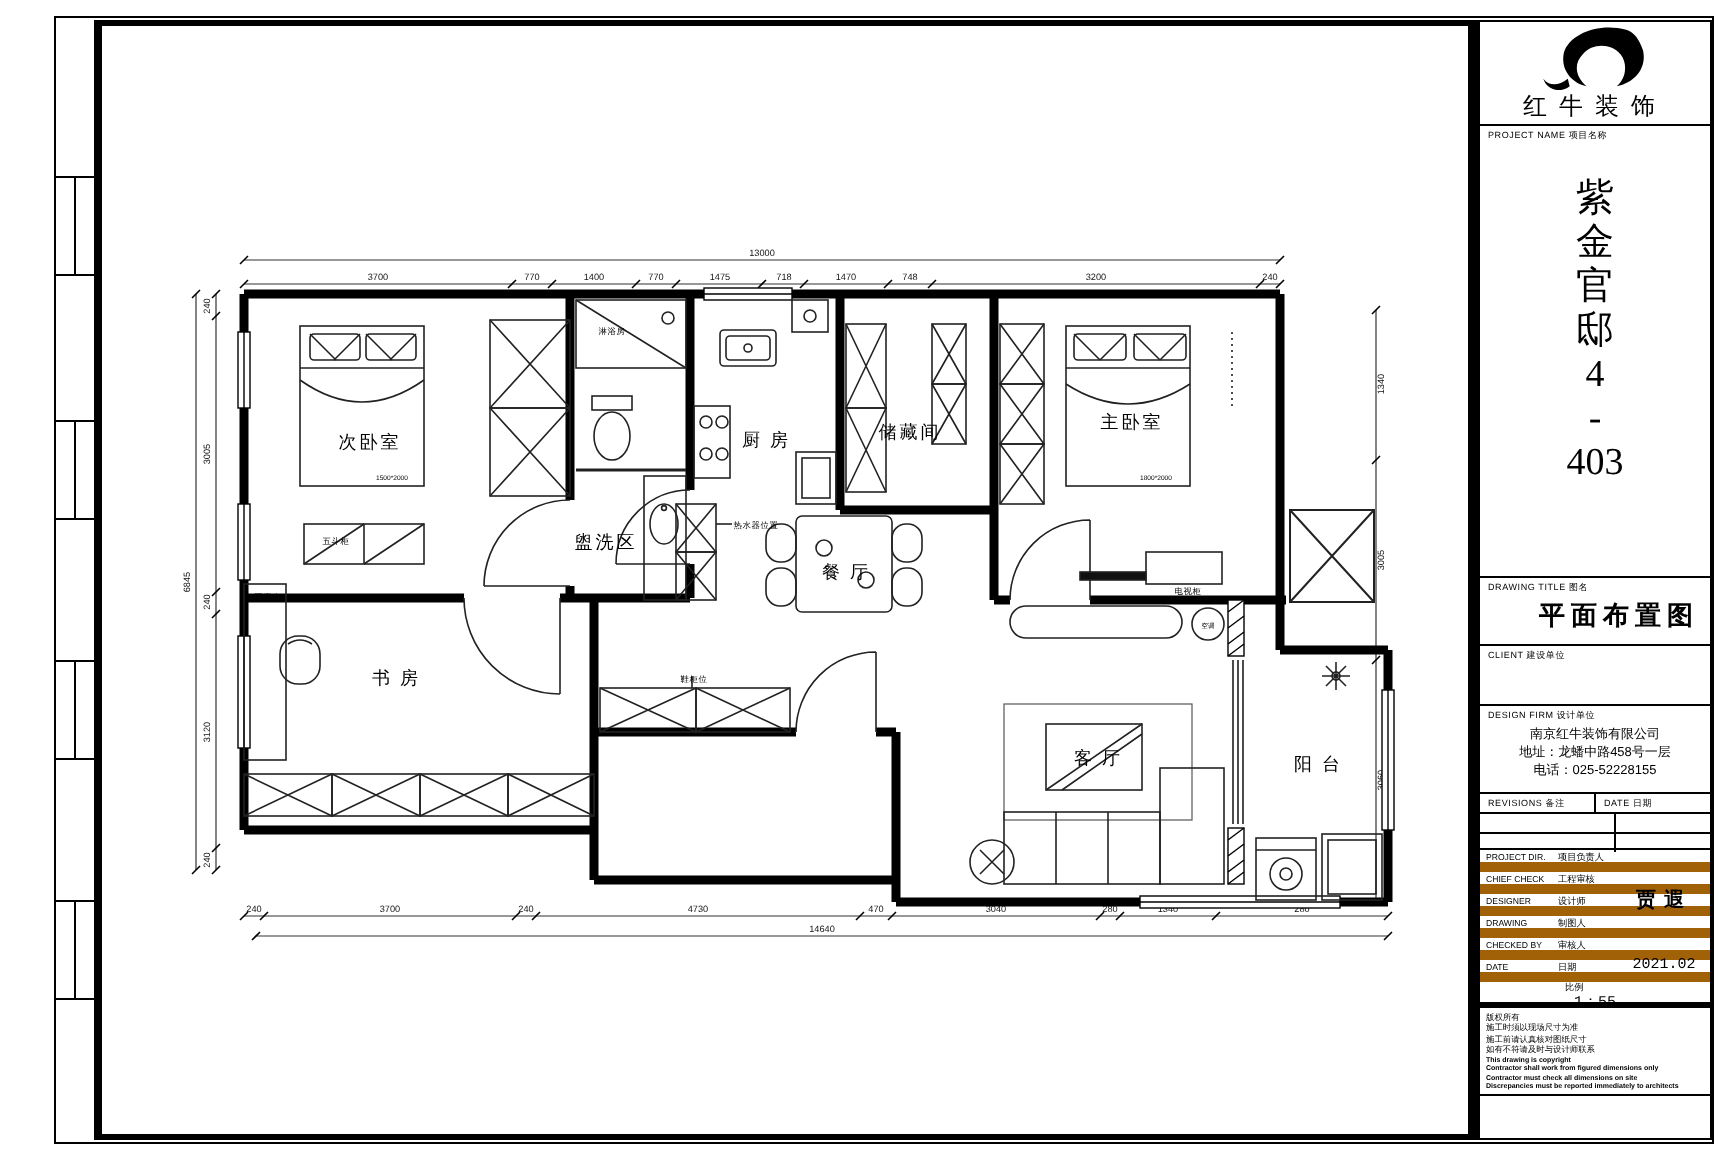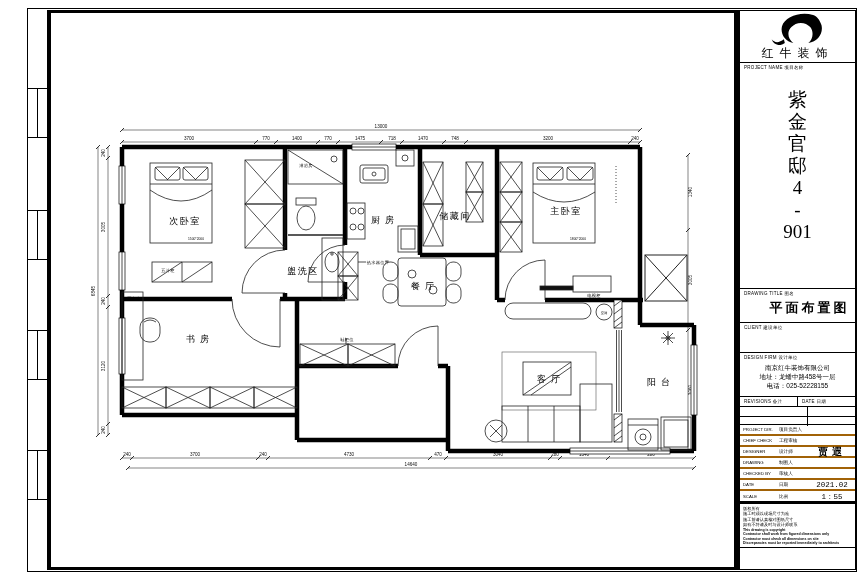--- a/index.html
+++ b/index.html
@@ -40,22 +40,22 @@
   .firm-lines{font-size:6.5px;line-height:9px;text-align:center;margin-top:3px;}
   .rev-sec{height:28px;padding:0;}
   .rev-head{display:flex;height:9px;border-bottom:1px solid #000;}
   .rev-head div{flex:1;}
   .rev-head .c2{border-left:1px solid #000;}
   .rev-row{height:9px;border-bottom:1px solid #000;position:relative;}
   .rev-row:last-child{border-bottom:none;}
   .rev-row:after,.rev-head:after{content:"";}
   .rev-div{position:absolute;left:58%;top:0;bottom:0;border-left:1px solid #000;}
   .people-sec{height:77px;padding:0;}
-  .p-row{display:flex;align-items:center;height:11px;border-bottom:2px solid #a16207;box-sizing:border-box;}
-  .p-row:last-child{border-bottom:none;}
+  .p-row{display:flex;align-items:center;height:11px;border-bottom:5px solid #a16207;box-sizing:border-box;}
+  .p-row:last-child{border-bottom:none;flex-direction:column;}
   .p-en{font-size:4.3px;width:36px;padding-left:3px;white-space:nowrap;overflow:hidden;}
   .p-zh{font-size:4.6px;width:30px;white-space:nowrap;}
   .p-val{flex:1;text-align:center;font-size:7.5px;white-space:nowrap;font-family:Liberation Mono, monospace;}
   .p-val.sig{font-family:"Liberation Serif","DejaVu Serif",serif;font-weight:bold;font-size:10px;letter-spacing:4px;}
   .notes-sec{height:46px;border-top:2px solid #000;padding:2px 3px;}
   .note-zh{font-size:4.2px;line-height:5.4px;}
   .note-en{font-size:3.5px;line-height:4.5px;font-weight:bold;}
   .num-sec{height:23px;display:flex;border-bottom:none;}
   .num-cell{flex:1;position:relative;}
   .num-cell.c2{border-left:1px solid #000;}
@@ -387,21 +387,21 @@
       <div class="lbl">
         <span>PROJECT NAME</span> <span>项目名称</span>
       </div>
       <div class="proj-name">
         <div class="proj-char">紫</div>
         <div class="proj-char">金</div>
         <div class="proj-char">官</div>
         <div class="proj-char">邸</div>
         <div class="proj-char">4</div>
         <div class="proj-char">-</div>
-        <div class="proj-char">901</div>
+        <div class="proj-char">403</div>
       </div>
     </div>
 
     <div class="tb-sec title-sec">
       <div class="lbl">
         <span>DRAWING TITLE</span> <span>图名</span>
       </div>
       <div class="title-val">平面布置图</div>
     </div>
 

